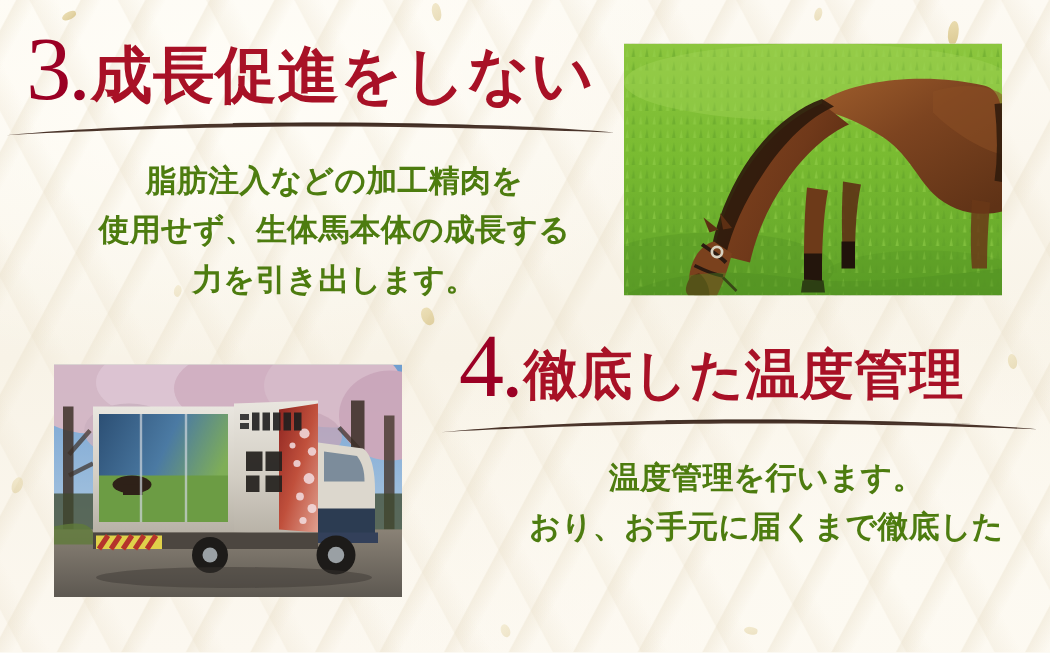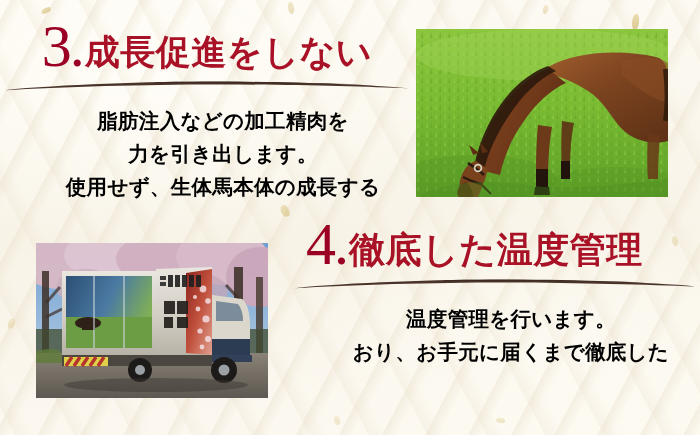--- a/index.html
+++ b/index.html
@@ -78,21 +78,21 @@
     font-size: 60px;
     font-weight: 400;
     color: #9b0024;
     letter-spacing: -2px;
     line-height: 1;
     position: relative;
     top: 2px;
   }
   .heading .title {
     font-family: "Liberation Serif", "DejaVu Serif", serif;
-    font-size: 35px;
+    font-size: 41px;
     font-weight: 700;
     color: #a81126;
     letter-spacing: 0.5px;
     margin-left: 2px;
     line-height: 1;
   }
   #block-4 .heading { justify-content: flex-start; padding-left: 16px; }
   #block-4 .heading .title { font-size: 36px; }
 
   
@@ -101,21 +101,21 @@
     width: 100%;
     height: 16px;
     margin-top: 4px;
   }
 
   
   .body-copy {
     font-family: "Liberation Sans", "DejaVu Sans", sans-serif;
     font-size: 20.5px;
     font-weight: 700;
-    color: #000000;
+    color: #4d7c0f;
     text-align: center;
     line-height: 1.62;
     letter-spacing: 0.3px;
     margin-top: 10px;
     padding-left: 32px;
   }
   .body-copy .line { display: block; }
 
   
   .photo {
@@ -153,22 +153,22 @@
     </div>
 
     <svg class="brush-rule" viewBox="0 0 400 16" preserveAspectRatio="none">
       <path d="M4,12.2 C60,6.4 150,3.4 214,3.6 C280,3.8 350,6.2 396,10.4
                C350,8.6 280,6.6 214,6.4 C150,6.2 60,8.6 4,12.2 Z" fill="#4a342a"></path>
       <path d="M150,4.0 C210,3.2 290,4.4 350,6.6 C290,5.6 210,4.6 150,5.0 Z" fill="#3a281f" opacity="0.75"></path>
     </svg>
 
     <div class="body-copy">
       <span class="line">脂肪注入などの加工精肉を</span>
+      <span class="line">使用せず、生体馬本体の成長する</span>
       <span class="line">力を引き出します。</span>
-      <span class="line">使用せず、生体馬本体の成長する</span>
     </div>
   </div>
 
   <div class="photo" id="photo-horse">
     <svg viewBox="0 0 252 168" preserveAspectRatio="xMidYMid slice" role="img">
       <defs>
         <linearGradient id="grassG" x1="0" y1="0" x2="0" y2="1">
           <stop offset="0%" stop-color="#8cc63e"></stop>
           <stop offset="45%" stop-color="#79bb31"></stop>
           <stop offset="100%" stop-color="#5ea028"></stop>

